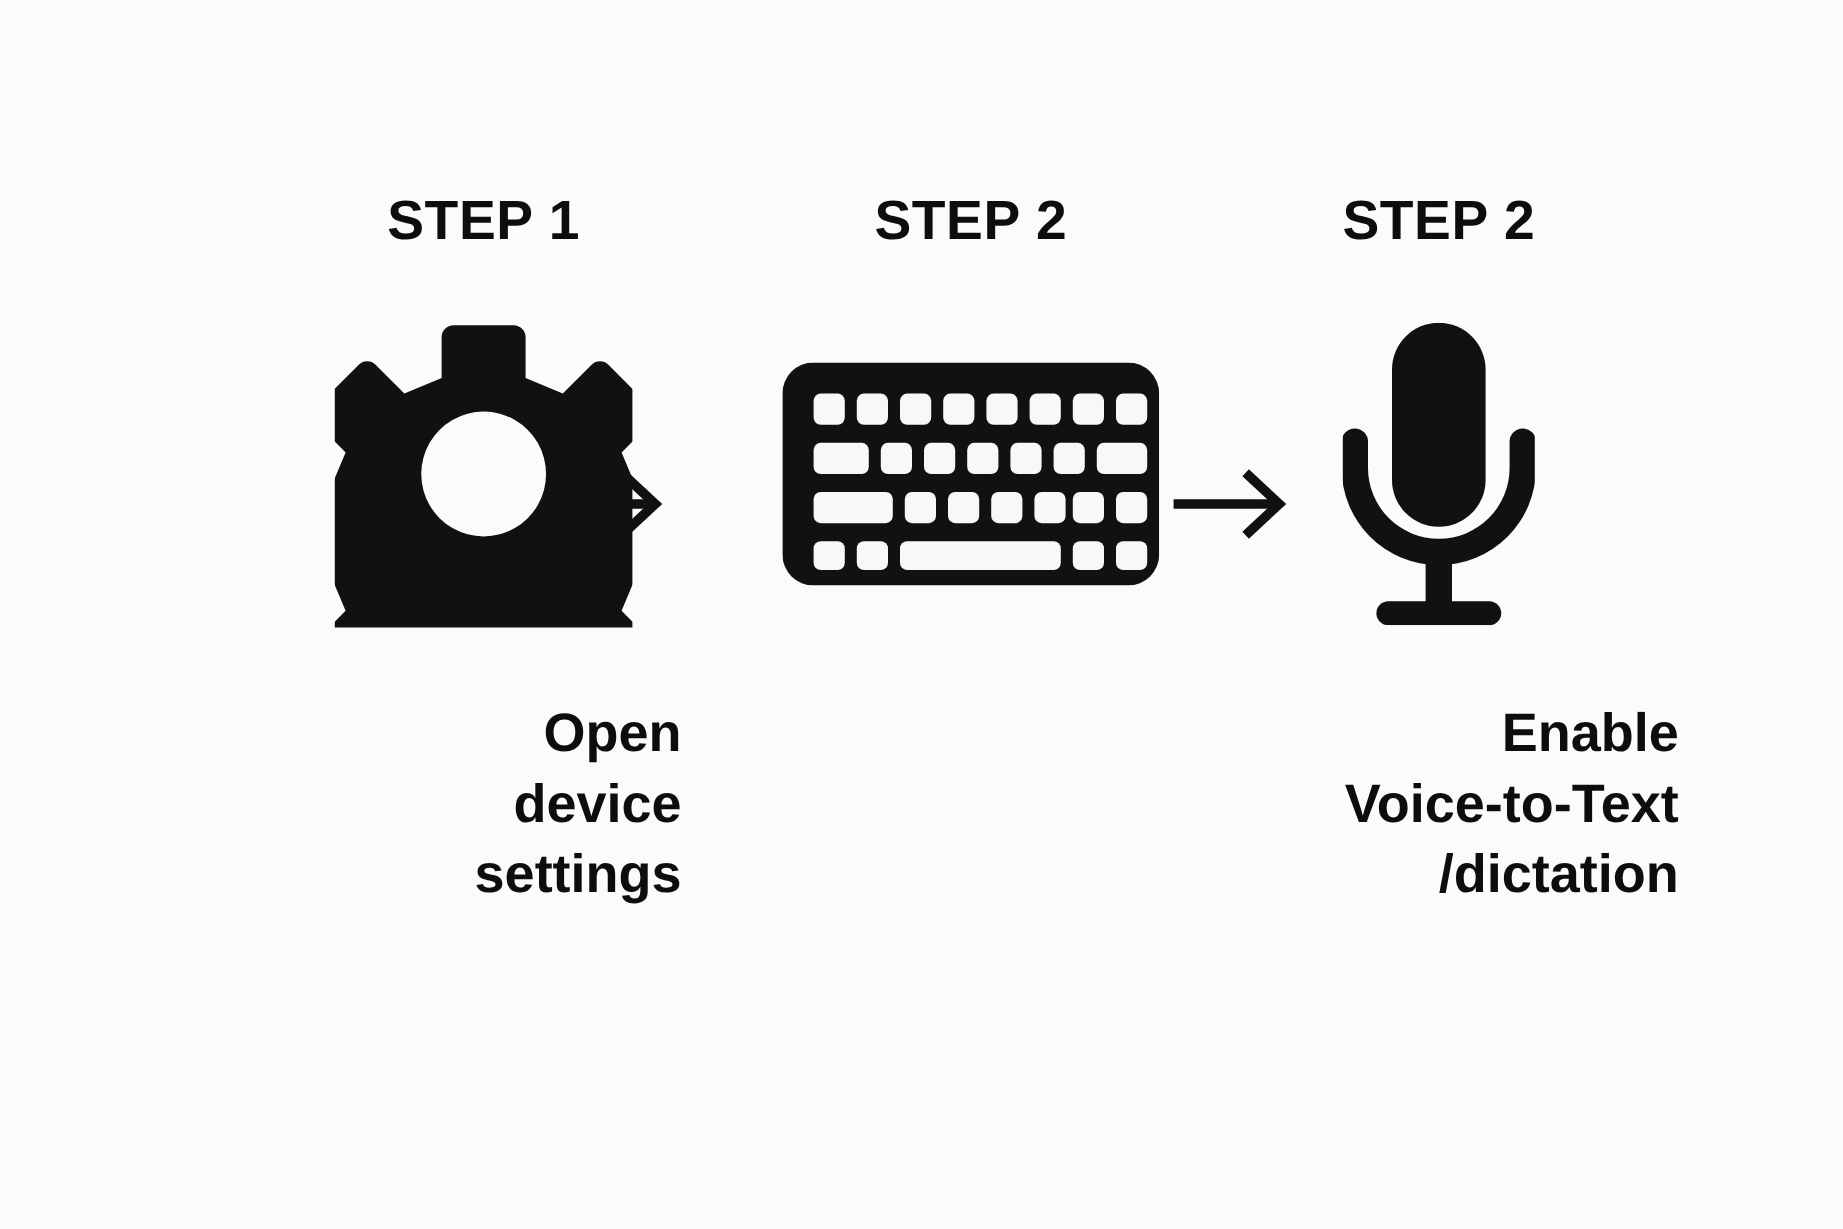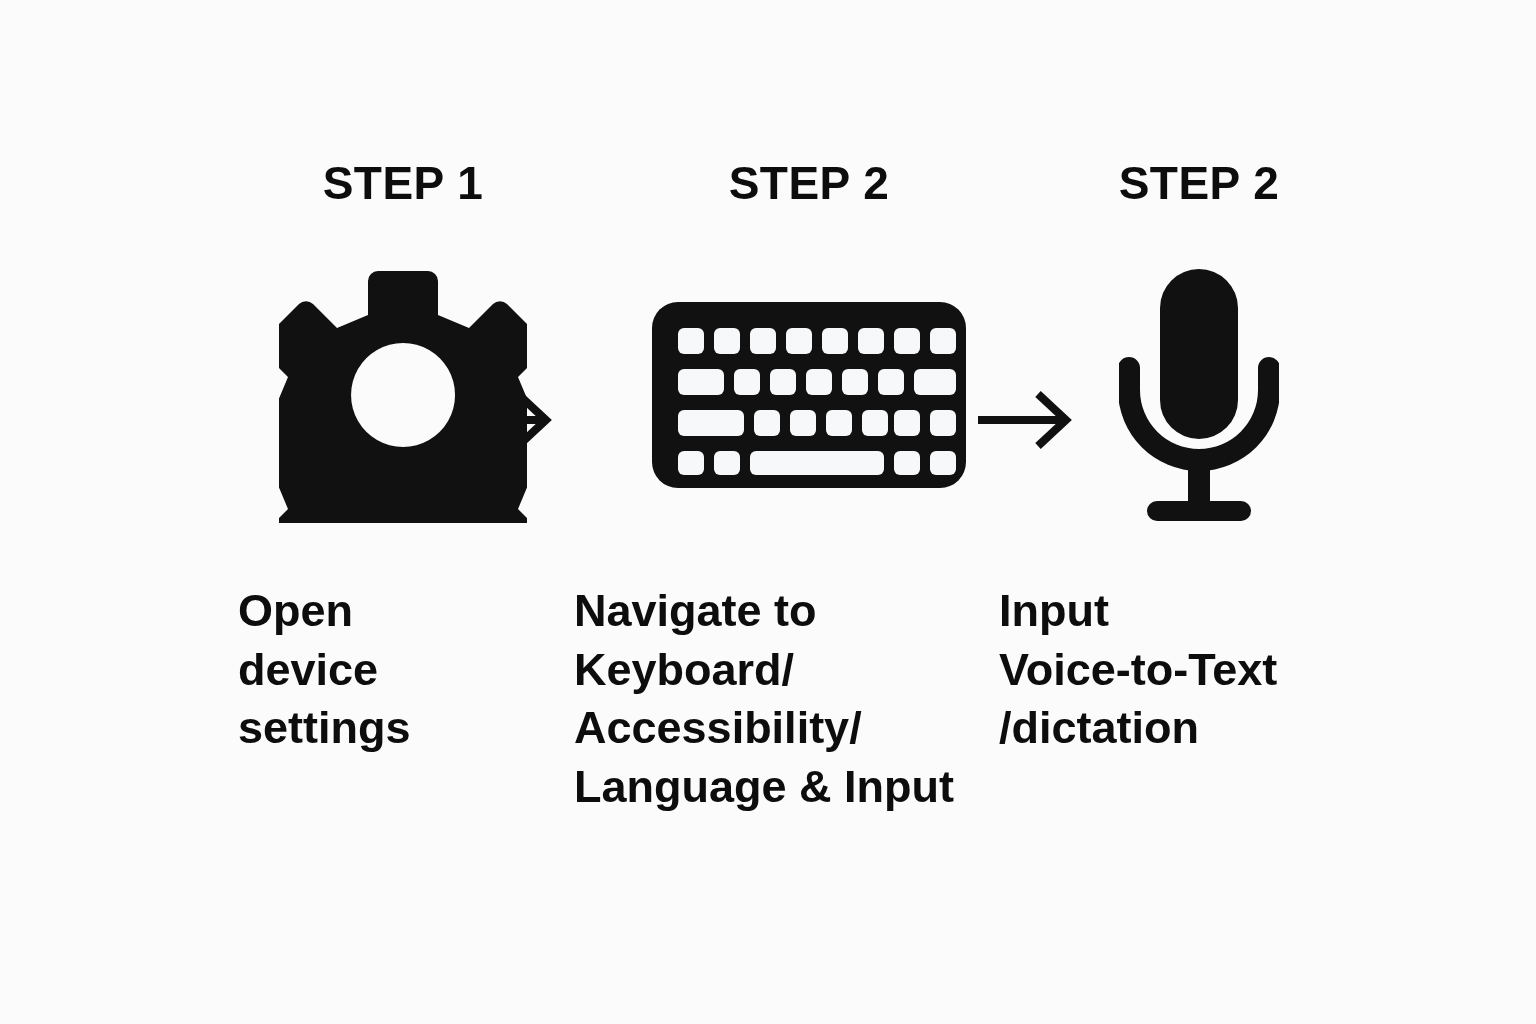--- a/index.html
+++ b/index.html
@@ -63,21 +63,21 @@
     align-items: center;
     justify-content: center;
   }
 
   .step-caption {
     margin-top: 52px;
     font-size: 45px;
     font-weight: bold;
     line-height: 1.30;
     color: #0d0d0d;
-    text-align: left;
+    text-align: right;
     white-space: pre-line;
   }
   .cap-1 { width: 330px; }
   .cap-2 { width: 470px; margin-top: 52px; }
   .cap-3 { width: 400px; }
 
   
   .arrow-slot {
     position: absolute;
     top: 375px;
@@ -196,24 +196,20 @@
 
             <rect x="26" y="149" width="26" height="24" rx="6"></rect>
             <rect x="62" y="149" width="26" height="24" rx="6"></rect>
             <rect x="98" y="149" width="134" height="24" rx="6"></rect>
             <rect x="242" y="149" width="26" height="24" rx="6"></rect>
             <rect x="278" y="149" width="26" height="24" rx="6"></rect>
           </g>
         </svg>
       </div>
 
-      <div class="step-caption cap-2">Navigate to
-Keyboard/
-Accessibility/
-Language &amp; Input</div>
     </div>
 
     <div class="step-col col-3">
       <div class="step-heading">STEP 2</div>
 
       <div class="step-icon-wrap">
 
         <svg class="icon-black" width="160" height="252" viewBox="0 0 160 252" aria-hidden="true">
           <g fill="#111111">
 
@@ -231,21 +227,21 @@
                      a 11 11 0 0 1 11 -11
                      Z"></path>
 
             <rect x="69" y="192" width="22" height="46" rx="4"></rect>
 
             <rect x="28" y="232" width="104" height="20" rx="10"></rect>
           </g>
         </svg>
       </div>
 
-      <div class="step-caption cap-3">Input
+      <div class="step-caption cap-3">Enable
 Voice-to-Text
 /dictation</div>
     </div>
 
   </div>
 
   <div class="arrow-slot" id="arrow-1">
     <svg width="104" height="62" viewBox="0 0 104 62" aria-hidden="true">
       <line x1="2" y1="31" x2="86" y2="31" stroke="#111111" stroke-width="8" stroke-linecap="butt"></line>
       <polyline points="62,5 90,31 62,57" fill="none" stroke="#111111" stroke-width="8" stroke-linecap="butt" stroke-linejoin="miter"></polyline>

